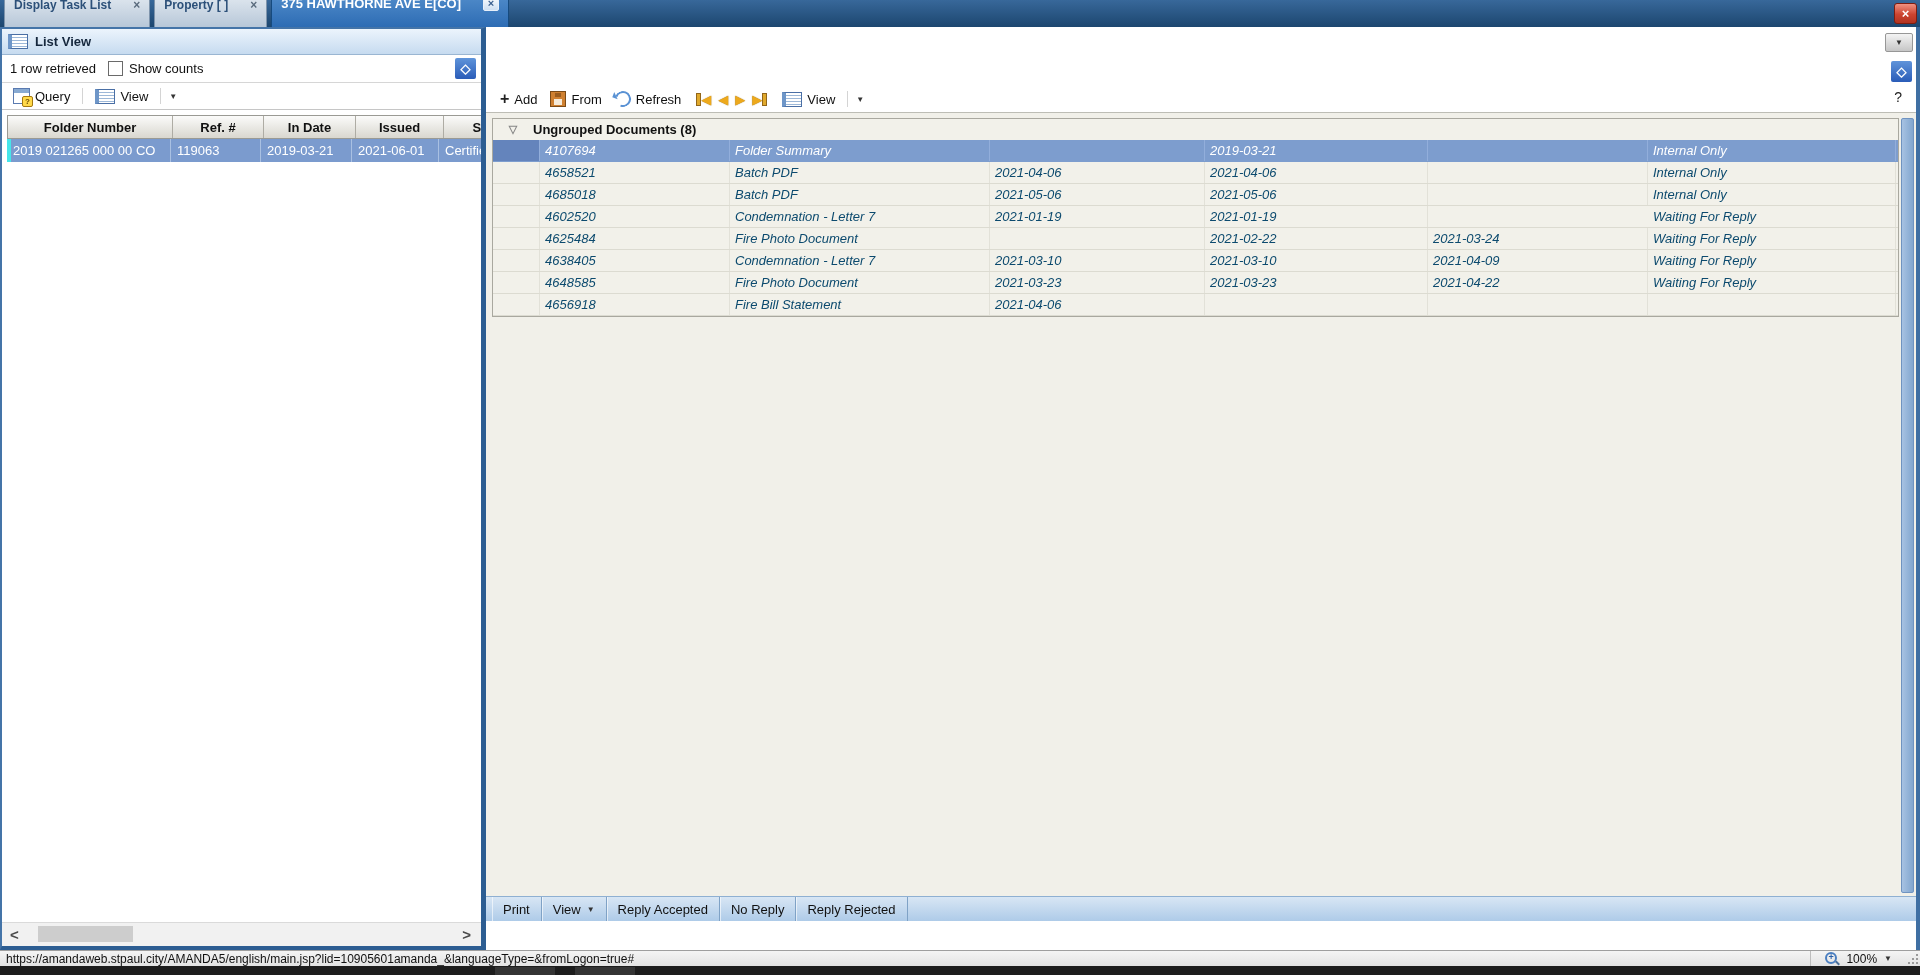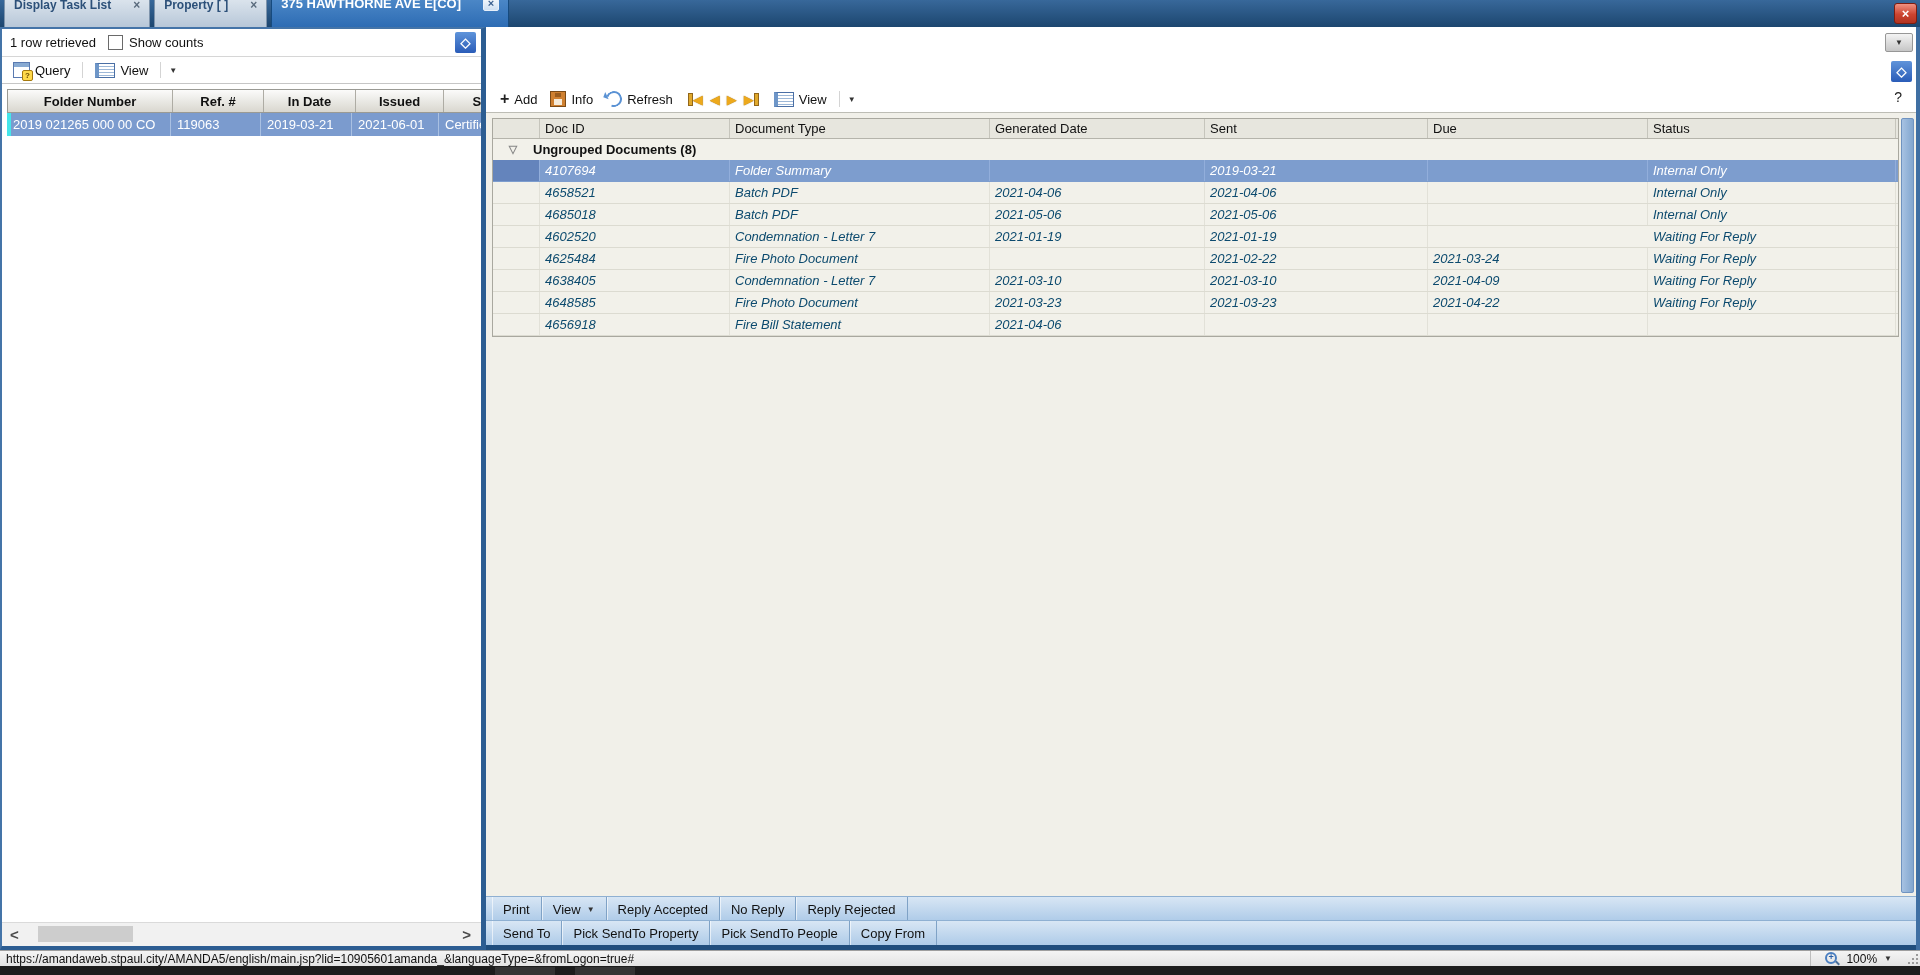--- a/index.html
+++ b/index.html
@@ -140,20 +140,24 @@
         </div>
         <div class="wtab active">
           <span class="wtab-label">375 HAWTHORNE AVE E[CO]</span>
           <span class="wtab-close-box">×</span>
         </div>
       </div>
     <div class="app-close">×</div>
   </div>
 
   <div class="left-panel">
+    <div class="lv-header">
+      <span class="list-ic"></span>
+      <span>List View</span>
+    </div>
     <div class="lv-info">
       <span>1 row retrieved</span>
       <span class="checkbox"></span>
       <span>Show counts</span>
       <span class="diamond">◇</span>
     </div>
     <div class="lv-toolbar">
       <span class="tb-btn">
         <span class="query-ic"></span>
         <span>Query</span>
@@ -197,21 +201,21 @@
     </div>
     <span class="diamond rp-diamond">◇</span>
 
     <div class="rp-toolbar">
       <span class="tb-btn">
         <span class="plus-g">+</span>
         <span>Add</span>
       </span>
       <span class="tb-btn">
         <span class="save-ic"></span>
-        <span>Info</span>
+        <span>From</span>
       </span>
       <span class="tb-btn">
         <span class="refresh-ic"></span>
         <span>Refresh</span>
       </span>
       <span class="navgrp">
         <span class="navbtn">
           <span class="navbar"></span>
             <span>◀</span>
         </span>
@@ -230,29 +234,20 @@
         <span class="list-ic"></span>
         <span>View</span>
       </span>
       <span class="tb-sep"></span>
       <span class="caret">▼</span>
       <span class="help-q">?</span>
     </div>
 
     <div class="rp-content">
       <div class="doc-table">
-        <div class="doc-thead">
-            <span class="doc-th" style="width: 47px;"></span>
-            <span class="doc-th" style="width: 190px;">Doc ID</span>
-            <span class="doc-th" style="width: 260px;">Document Type</span>
-            <span class="doc-th" style="width: 215px;">Generated Date</span>
-            <span class="doc-th" style="width: 223px;">Sent</span>
-            <span class="doc-th" style="width: 220px;">Due</span>
-            <span class="doc-th" style="width: 248px;">Status</span>
-          </div>
         <div class="doc-group">
           <span class="grp-arrow">▽</span>
           <span>Ungrouped Documents (8)</span>
         </div>
         <div class="doc-tbody">
             <div class="doc-row sel">
               <span class="doc-td" style="width: 47px;"></span>
               <span class="doc-td" style="width: 190px;">4107694</span>
               <span class="doc-td" style="width: 260px;">Folder Summary</span>
               <span class="doc-td" style="width: 215px;"></span>
@@ -341,34 +336,20 @@
         <span class="act-btn">
           <span class="act-label">Reply Accepted</span>
         </span>
         <span class="act-btn">
           <span class="act-label">No Reply</span>
         </span>
         <span class="act-btn">
           <span class="act-label">Reply Rejected</span>
         </span>
       </div>
-    <div class="rp-actions rp-actions2">
-        <span class="act-btn">
-          <span class="act-label">Send To</span>
-        </span>
-        <span class="act-btn">
-          <span class="act-label">Pick SendTo Property</span>
-        </span>
-        <span class="act-btn">
-          <span class="act-label">Pick SendTo People</span>
-        </span>
-        <span class="act-btn">
-          <span class="act-label">Copy From</span>
-        </span>
-      </div>
   </div>
 
   <div class="statusbar">
     <span class="sb-url">https://amandaweb.stpaul.city/AMANDA5/english/main.jsp?lid=10905601amanda_&amp;languageType=&amp;fromLogon=true#</span>
     <span class="sb-zoom">
       <span class="mag">
           <span class="plus">+</span>
         </span>
       <span>100%</span>
       <span class="caret">▼</span>

